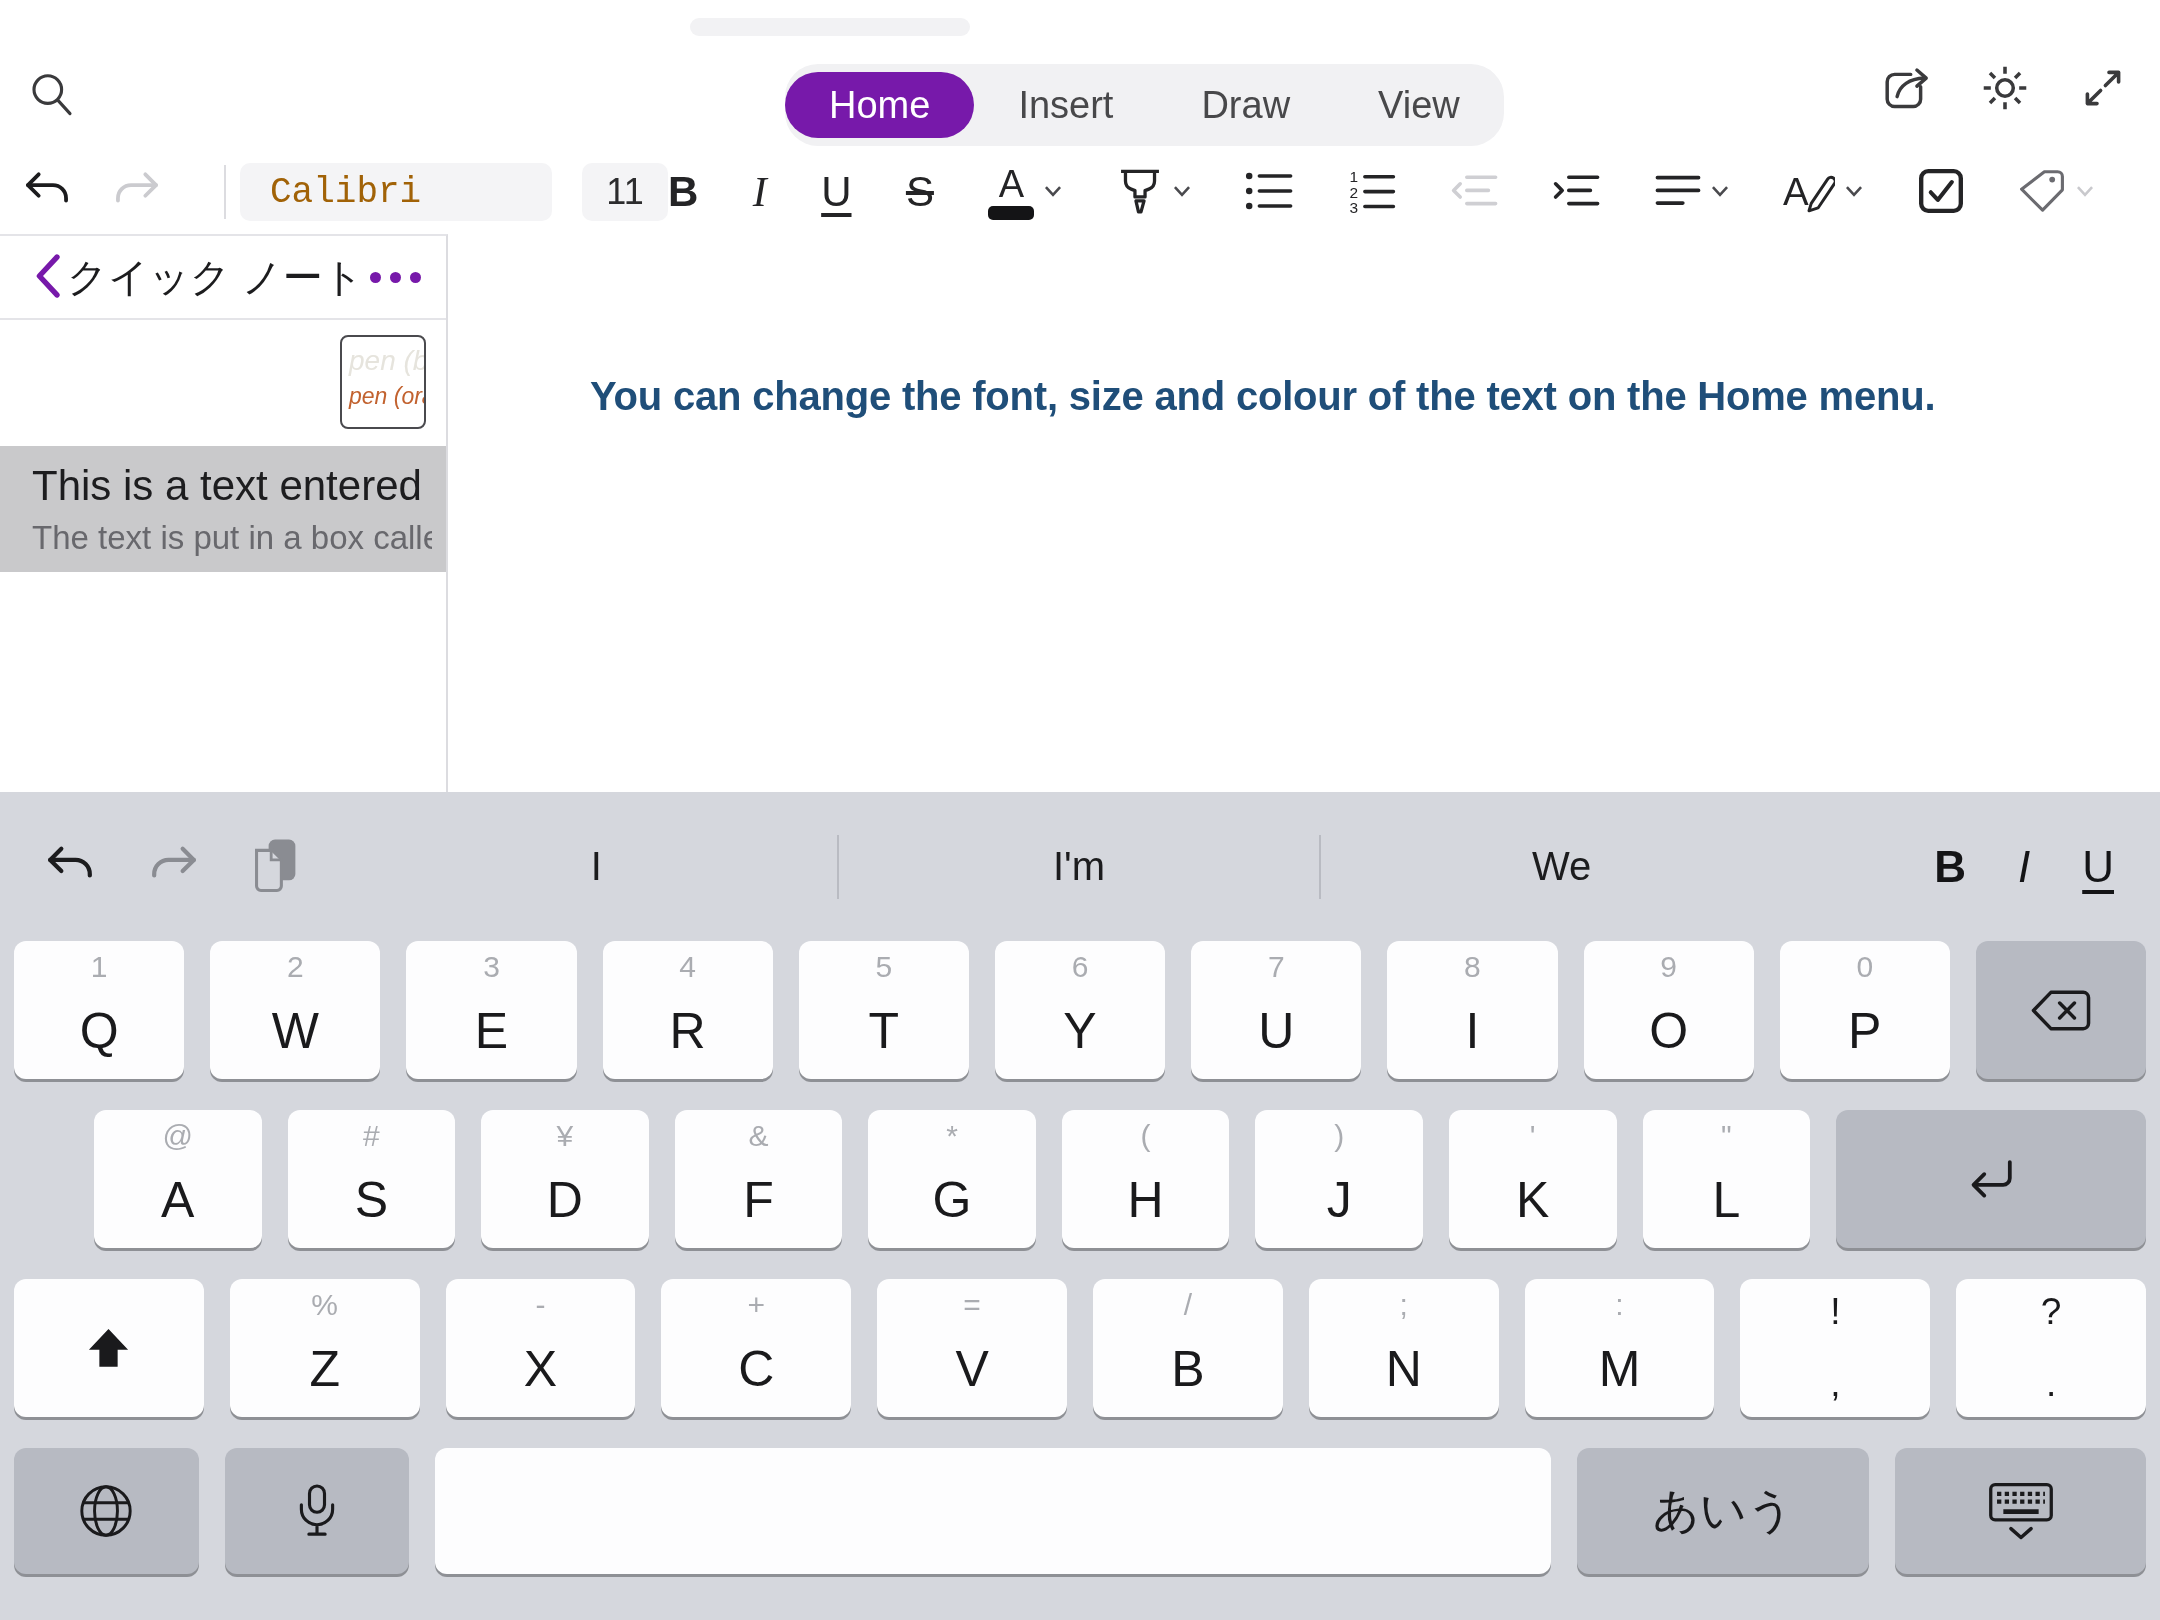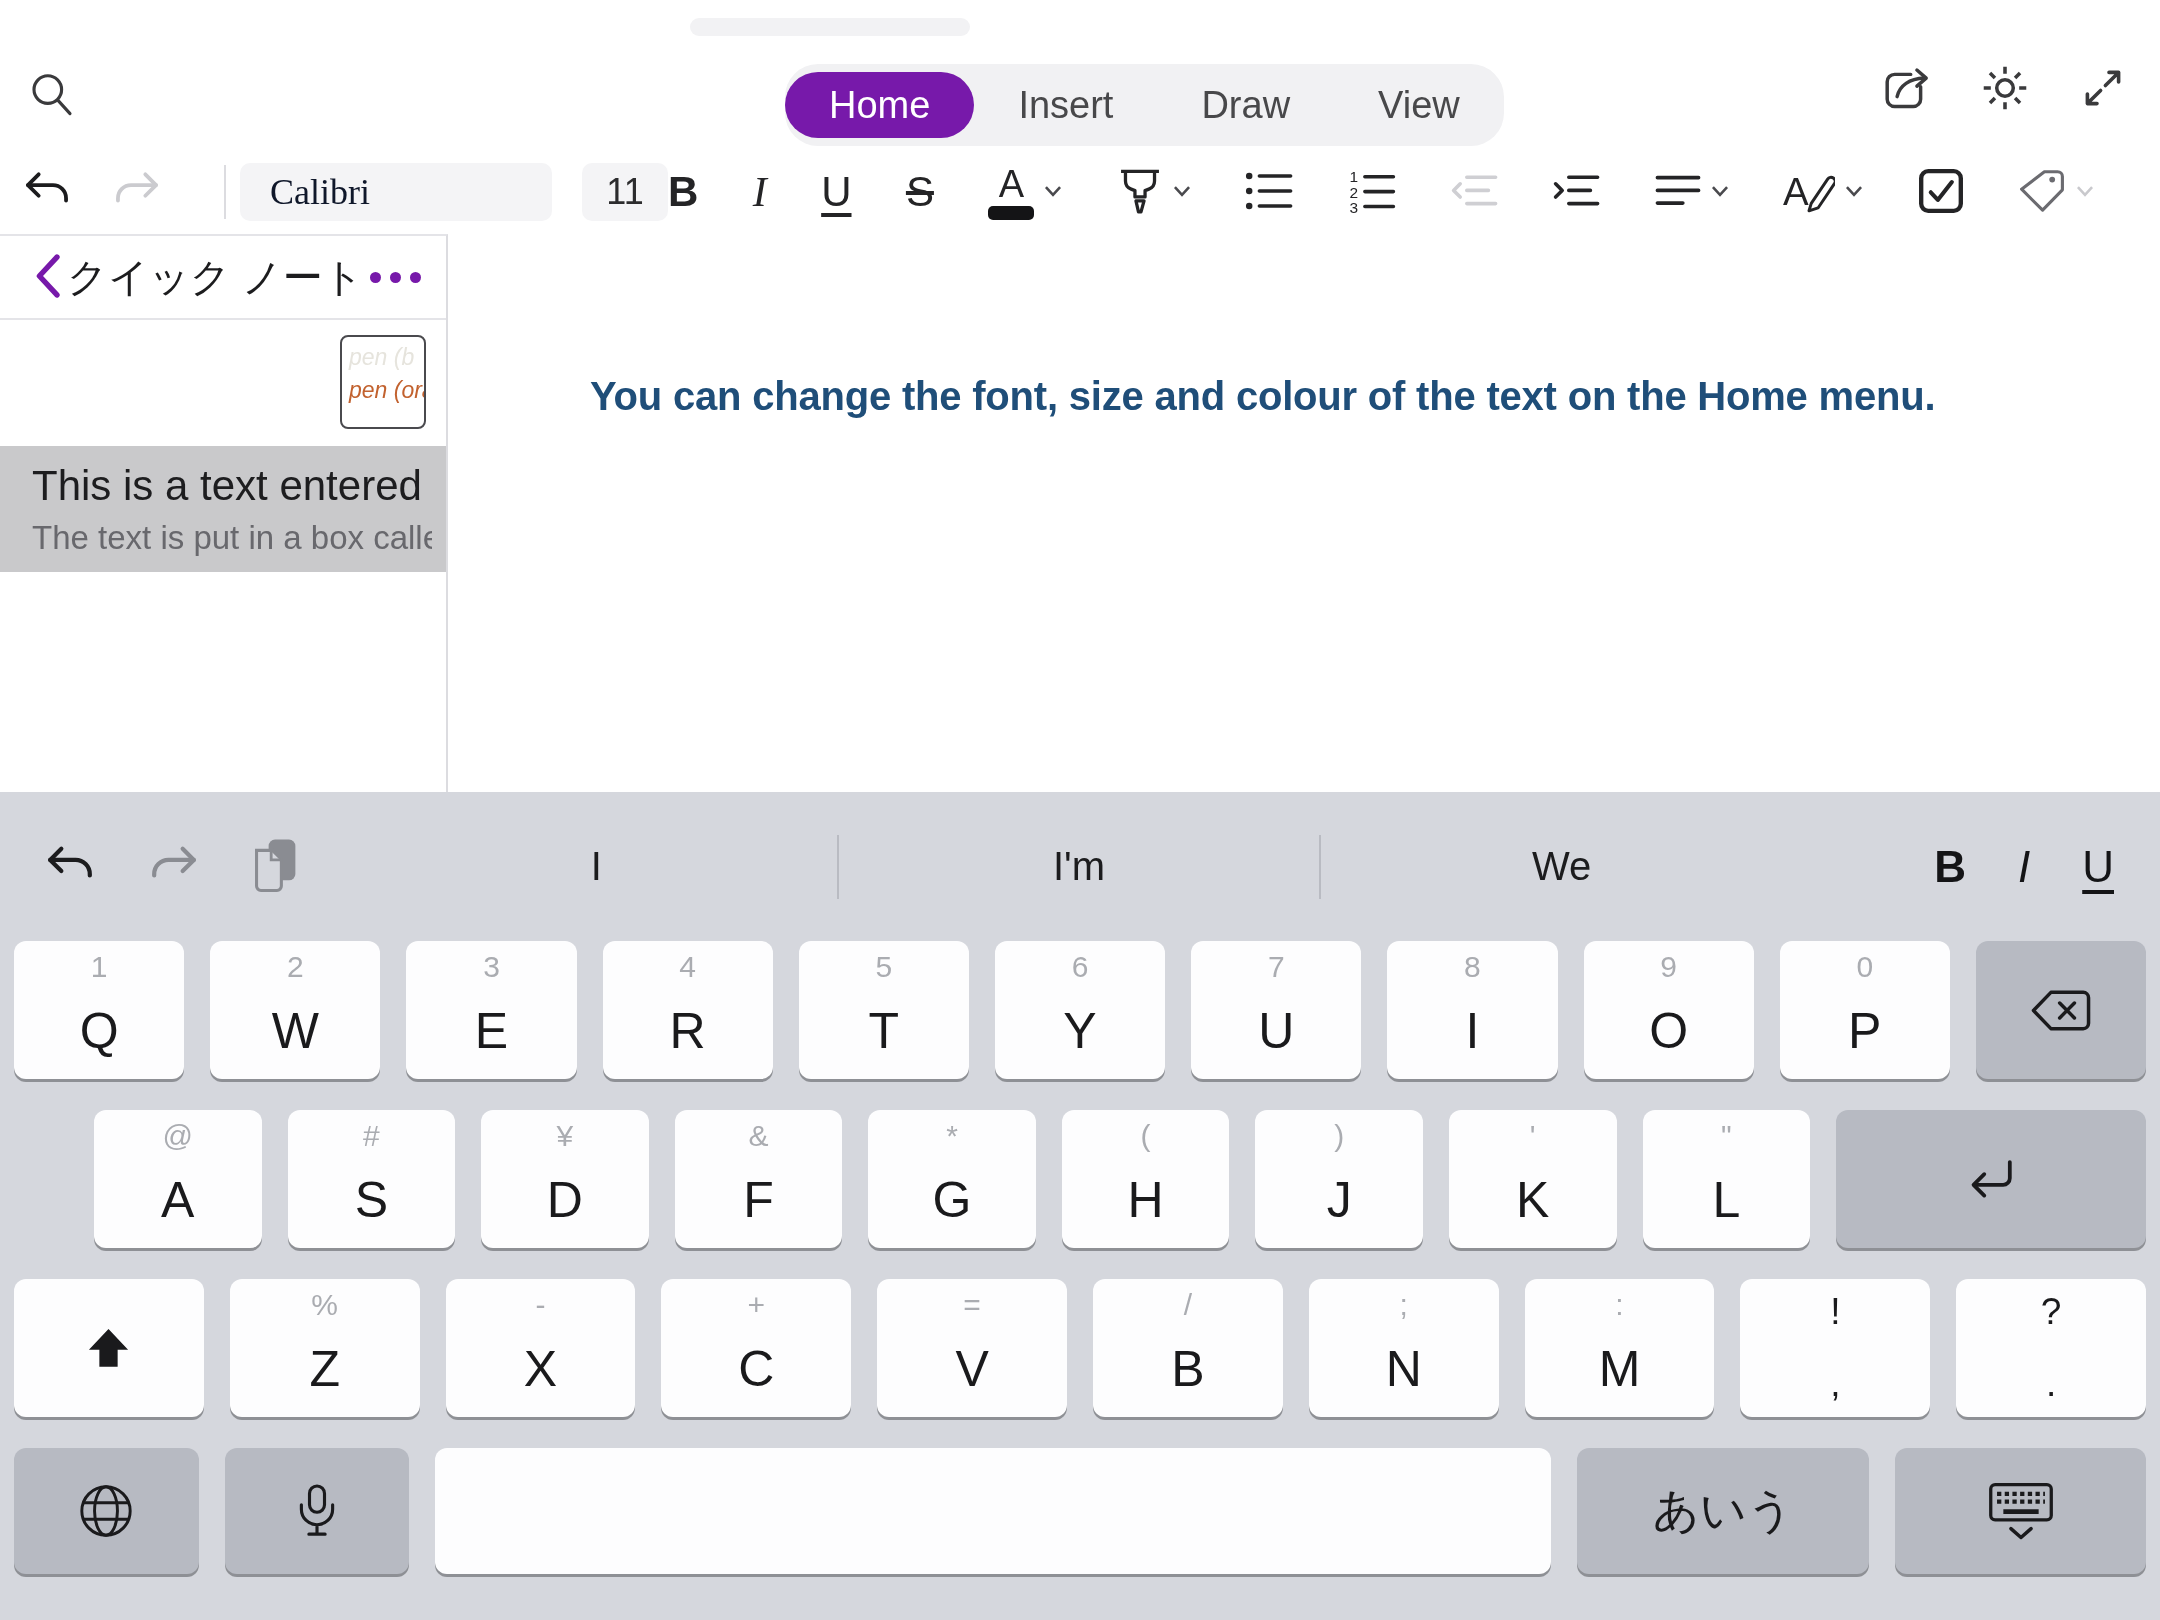--- a/index.html
+++ b/index.html
@@ -15,21 +15,21 @@
   .tab.active{background:#7719AA;color:#fff;}
   .top-right{position:absolute;right:28px;top:60px;display:flex;gap:40px;align-items:center;}
   .top-right button{border:none;background:none;width:58px;height:58px;display:flex;align-items:center;justify-content:center;cursor:pointer;}
 
   
   .toolbar{position:absolute;left:0;top:150px;width:2160px;height:84px;background:#fff;}
   .tb-btn{position:absolute;top:0;height:84px;border:none;background:none;display:flex;align-items:center;justify-content:center;cursor:pointer;}
   .tb-undo{left:16px;width:62px;color:#1c1c1e;}
   .tb-redo{left:106px;width:62px;color:#cbcbcf;}
   .tb-div{position:absolute;left:224px;top:15px;width:2px;height:54px;background:#dcdce0;}
-  .font-box{position:absolute;left:240px;top:13px;width:312px;height:58px;background:#f4f4f6;border:none;border-radius:10px;text-align:left;padding:0 0 0 30px;font-size:36px;color:#0f172a;cursor:pointer;font-family:Liberation Serif, serif;}
+  .font-box{position:absolute;left:240px;top:13px;width:312px;height:58px;background:#f4f4f6;border:none;border-radius:10px;text-align:left;padding:0 0 0 30px;font-size:36px;color:#a16207;cursor:pointer;font-family:Liberation Mono, monospace;}
   .size-box{position:absolute;left:582px;top:13px;width:86px;height:58px;background:#f4f4f6;border:none;border-radius:10px;font-size:36px;color:#2c2c2e;cursor:pointer;display:flex;align-items:center;justify-content:center;font-family:inherit;}
   .tb-icons{position:absolute;left:668px;right:66px;top:0;height:84px;display:flex;align-items:center;justify-content:space-between;}
   .tbi{border:none;background:none;display:flex;align-items:center;gap:10px;color:#242426;cursor:pointer;padding:0;font-family:inherit;}
   .tbi .glyph{font-size:42px;color:#242426;line-height:1;}
   .tbi.disabled{color:#cbcbcf;}
   .g-bold{font-weight:700;}
   .g-italic{font-family:"Liberation Serif","DejaVu Serif",serif;font-style:italic;font-size:46px;}
   .g-under{text-decoration:underline;text-underline-offset:7px;}
   .g-strike{text-decoration:line-through;}
   .fontcolor{display:flex;flex-direction:column;align-items:center;line-height:1;}
@@ -42,21 +42,21 @@
   .sb-header{height:82px;display:flex;align-items:center;border-bottom:2px solid #e4e4e8;}
   .sb-back{border:none;background:none;margin-left:28px;cursor:pointer;display:flex;align-items:center;}
   .sb-title{font-size:40px;color:#1c1c1e;white-space:nowrap;}
   .sb-more{border:none;background:none;margin-left:auto;margin-right:34px;display:flex;gap:9px;cursor:pointer;}
   .sb-more i{width:11px;height:11px;border-radius:50%;background:#7719AA;}
   .page-item{position:relative;height:126px;display:flex;flex-direction:column;justify-content:center;gap:9px;padding-left:32px;cursor:pointer;}
   .page-item.selected{background:#c9c9cb;}
   .pg-title{font-size:42px;color:#1d1d1f;white-space:nowrap;overflow:hidden;max-width:400px;}
   .pg-sub{font-size:33px;color:#68686d;white-space:nowrap;overflow:hidden;max-width:400px;}
   .pg-thumb{position:absolute;right:20px;top:15px;width:86px;height:94px;background:#fff;border:2px solid #4a4a4e;border-radius:8px;overflow:hidden;box-sizing:border-box;padding:6px 0 0 7px;}
-  .th1{font-size:23px;color:#e6e4dd;font-style:italic;white-space:nowrap;line-height:1.3;}
+  .th1{font-size:28px;color:#e6e4dd;font-style:italic;white-space:nowrap;line-height:1.3;}
   .th2{font-size:23px;color:#c2622f;font-style:italic;white-space:nowrap;line-height:1.5;}
   .canvas{position:absolute;left:448px;top:0;right:0;height:558px;background:#fff;}
   .note-text{position:absolute;left:142px;top:134px;font-size:40px;font-weight:700;color:#1F4E79;letter-spacing:-0.2px;line-height:56px;white-space:nowrap;}
 
   
   .keyboard{position:absolute;left:0;top:792px;width:2160px;height:828px;background:#d5d7dd;}
   .kb-acc{position:absolute;left:0;top:0;width:2160px;height:149px;}
   .acc-left{position:absolute;left:44px;top:0;height:149px;display:flex;align-items:center;gap:52px;}
   .acc-left button{border:none;background:none;padding:0;display:flex;align-items:center;cursor:pointer;}
   .acc-undo{color:#1c1c1e;}

